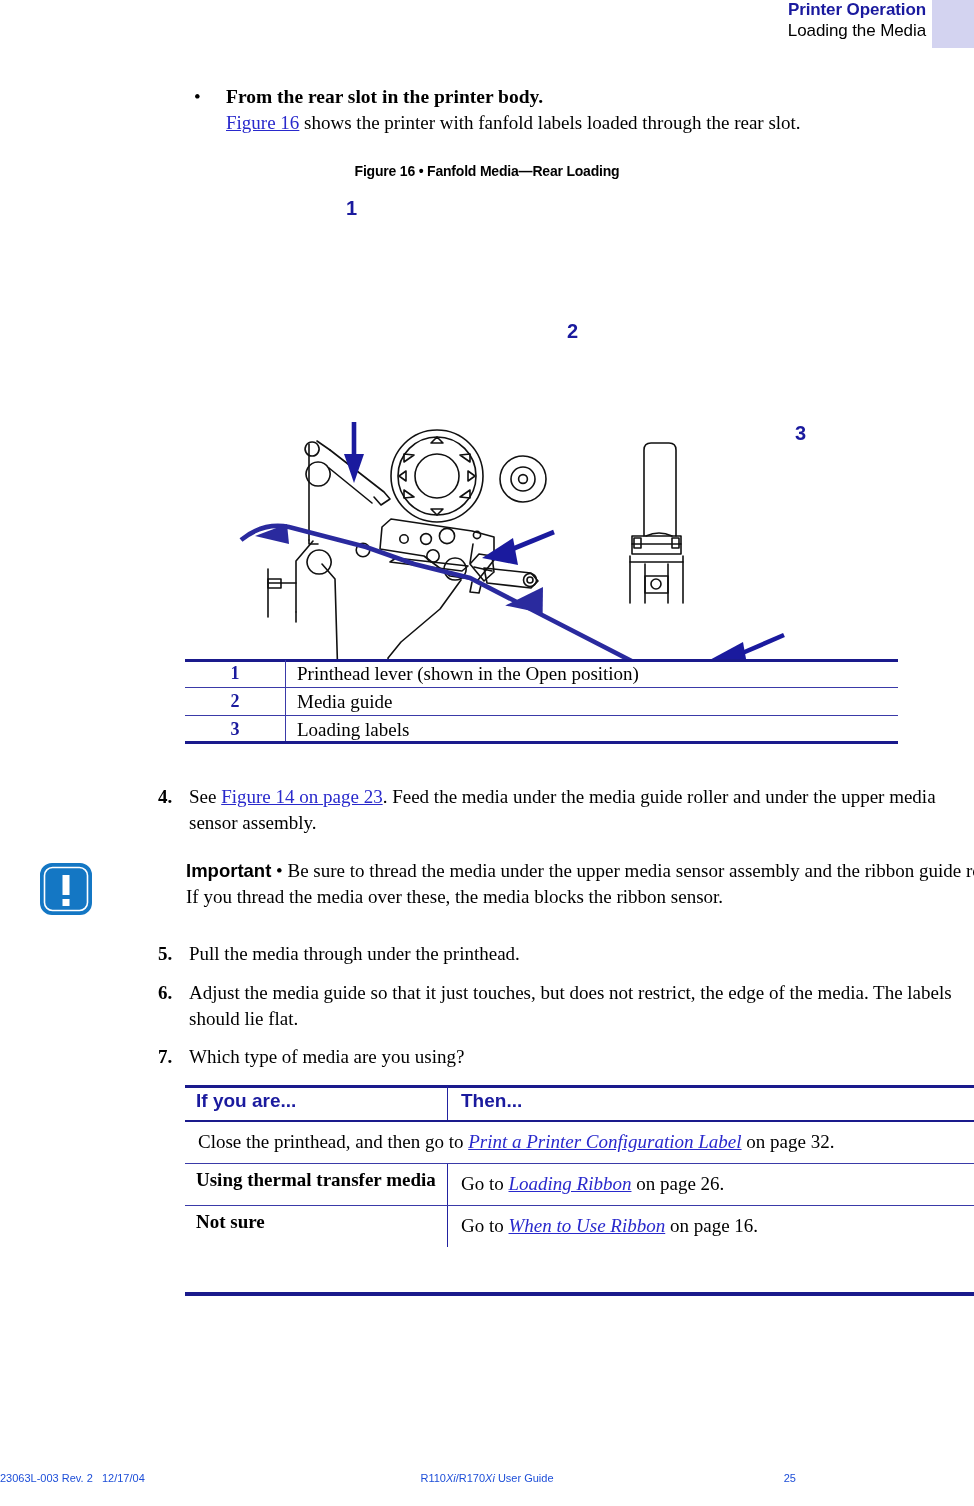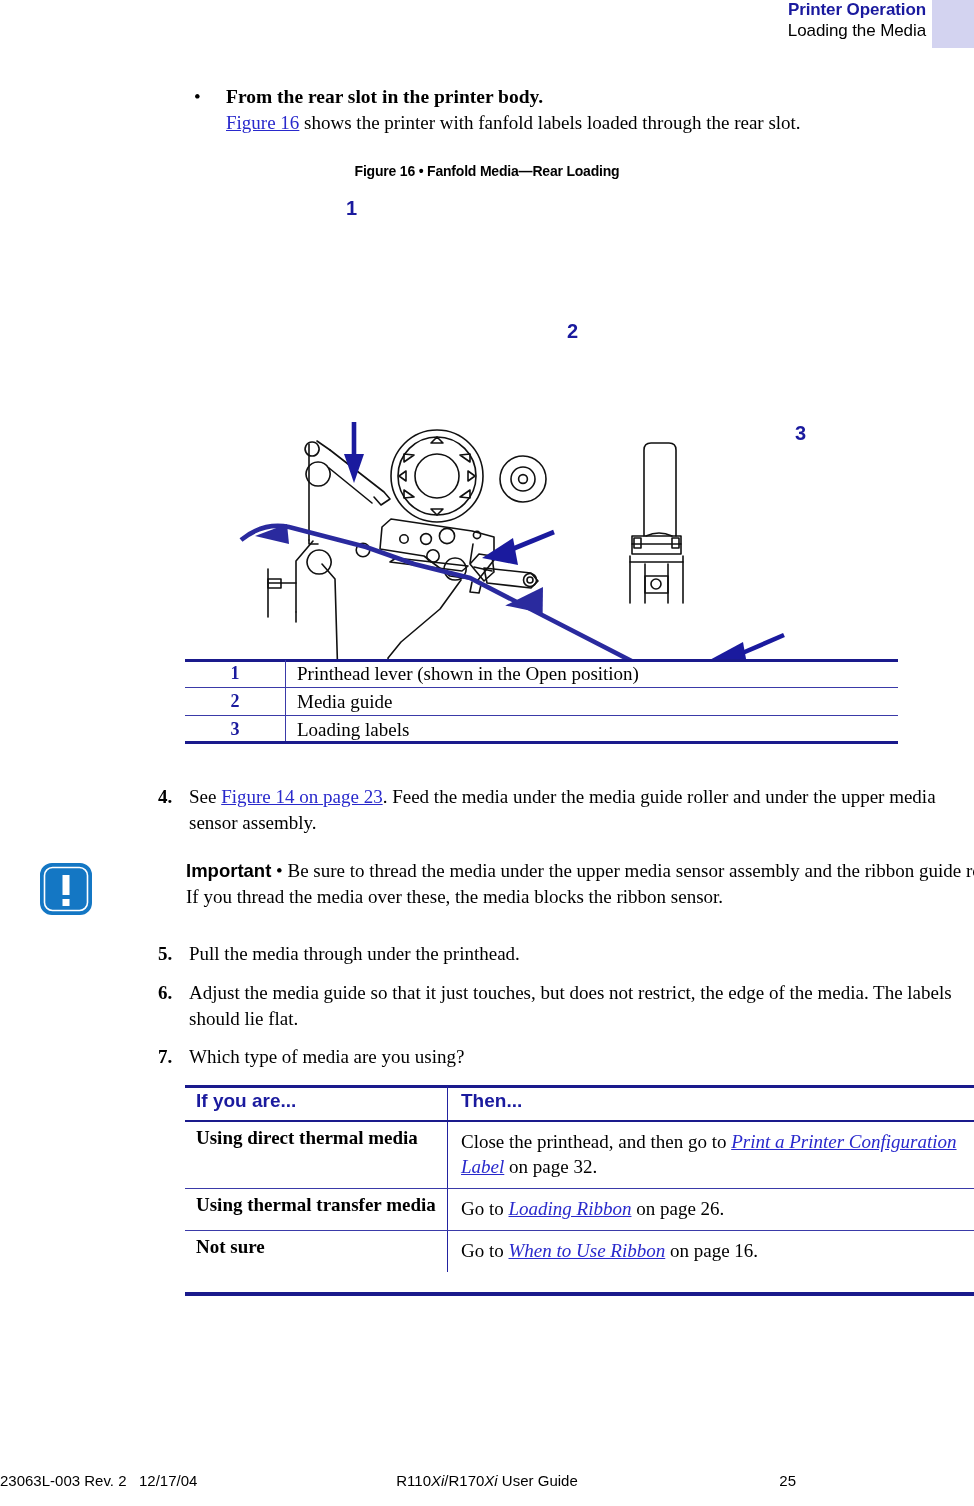--- a/index.html
+++ b/index.html
@@ -268,23 +268,23 @@
     background: #1a1a8c;
   }
 
   
   #page-footer {
     position: absolute;
     left: 0;
     bottom: 10px;
     width: 826px;
     height: 24px;
-    color: #000000;
+    color: #1d4ed8;
     font-family: "Liberation Sans", sans-serif;
-    font-size: 15px;
+    font-size: 11px;
   }
   #footer-left {
     position: absolute;
     left: 0;
     top: 0;
     white-space: pre;
   }
   #footer-center {
     position: absolute;
     left: 0;
@@ -484,21 +484,20 @@
 </div>
 
 <div id="dt-rule-top" style="top:1085px;"></div>
 <div id="decision-table">
   <div class="dt-row dt-head">
     <div class="dt-cell-l">If you are...</div>
     <div class="dt-cell-r">Then...</div>
   </div>
 
   <div class="dt-row dt-body-row">
-    <div class="dt-cell-l b">Using direct thermal media</div>
     <div class="dt-cell-r t"><span>Close the printhead, and then go to </span><a class="xref-ital" href="#">Print a Printer Configuration Label</a><span> on page 32.</span></div>
   </div>
 
   <div class="dt-row dt-body-row">
     <div class="dt-cell-l b">Using thermal transfer media</div>
     <div class="dt-cell-r t"><span>Go to </span><a class="xref-ital" href="#">Loading Ribbon</a><span> on page 26.</span></div>
   </div>
 
   <div class="dt-row dt-body-row">
     <div class="dt-cell-l b">Not sure</div>

